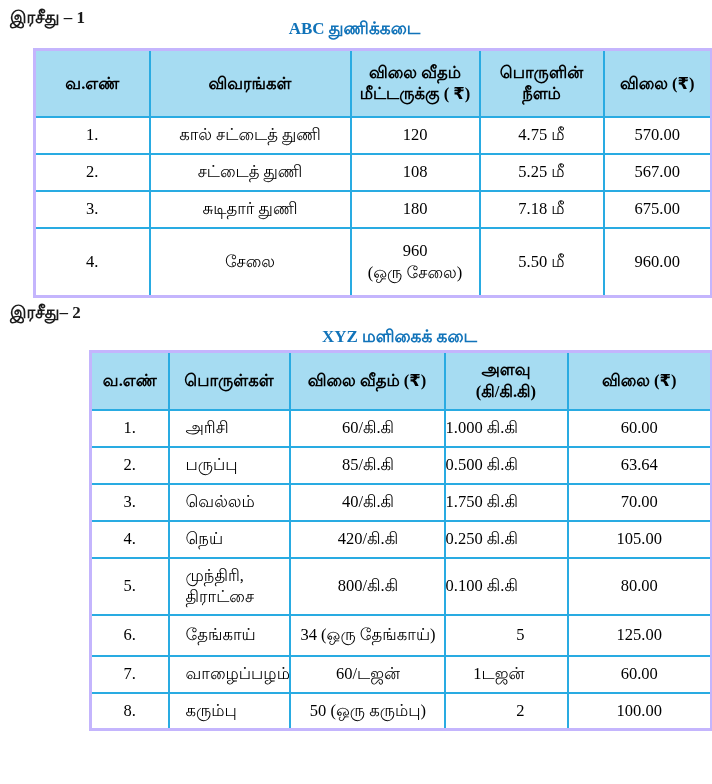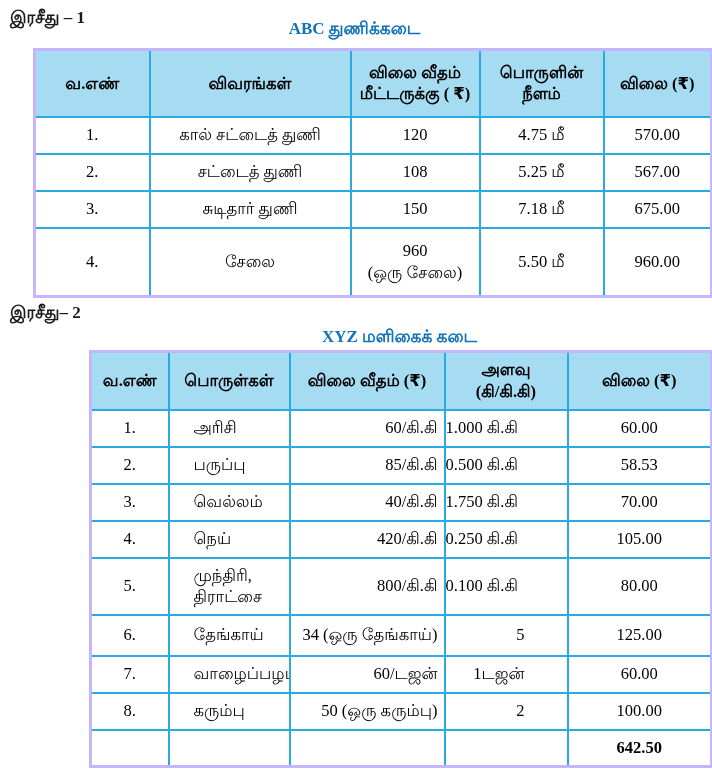--- a/index.html
+++ b/index.html
@@ -57,22 +57,22 @@
   }
   
   #table1 tr.hdr    { height: 67px; }
   #table1 tr.r      { height: 37px; }
   #table1 tr.tall   { height: 69px; }
   #table2 tr.hdr    { height: 58px; }
   #table2 tr.r      { height: 37px; }
   #table2 tr.tall   { height: 57px; }
   #table2 tr.med    { height: 41px; }
   
-  #table2 td.c1 { text-align: left; padding-left: 24px; }
-  #table2 td.c2 { text-align: right; padding-left: 8px; }
+  #table2 td.c1 { text-align: left; padding-left: 16px; }
+  #table2 td.c2 { text-align: center; padding-left: 8px; }
   #table2 td.qty-kg  { text-align: left; padding-left: 0; }
   #table2 td.qty-num { text-align: right; padding-right: 42px; }
   td.total-cell { font-weight: bold; }
 </style>
 </head>
 <body>
 
 <div class="page">
 
   <div id="r1-label" class="section-label">இரசீது – 1</div>
@@ -109,21 +109,21 @@
         <tr class="r">
           <td class="c0">2.</td>
           <td class="c1">சட்டைத் துணி</td>
           <td class="c2">108</td>
           <td class="c3">5.25 மீ</td>
           <td class="c4">567.00</td>
         </tr>
         <tr class="r">
           <td class="c0">3.</td>
           <td class="c1">சுடிதார் துணி</td>
-          <td class="c2">150</td>
+          <td class="c2">180</td>
           <td class="c3">7.18 மீ</td>
           <td class="c4">675.00</td>
         </tr>
         <tr class="tall">
           <td class="c0">4.</td>
           <td class="c1">சேலை</td>
           <td class="c2">960
 (ஒரு சேலை)</td>
           <td class="c3">5.50 மீ</td>
           <td class="c4">960.00</td>
@@ -159,21 +159,21 @@
           <td class="c1">அரிசி</td>
           <td class="c2">60/கி.கி</td>
           <td class="c3 qty-kg">1.000 கி.கி</td>
           <td class="c4">60.00</td>
         </tr>
         <tr class="r">
           <td class="c0">2.</td>
           <td class="c1">பருப்பு</td>
           <td class="c2">85/கி.கி</td>
           <td class="c3 qty-kg">0.500 கி.கி</td>
-          <td class="c4">58.53</td>
+          <td class="c4">63.64</td>
         </tr>
         <tr class="r">
           <td class="c0">3.</td>
           <td class="c1">வெல்லம்</td>
           <td class="c2">40/கி.கி</td>
           <td class="c3 qty-kg">1.750 கி.கி</td>
           <td class="c4">70.00</td>
         </tr>
         <tr class="r">
           <td class="c0">4.</td>
@@ -204,23 +204,16 @@
           <td class="c3 qty-num">1டஜன்</td>
           <td class="c4">60.00</td>
         </tr>
         <tr class="r">
           <td class="c0">8.</td>
           <td class="c1">கரும்பு</td>
           <td class="c2">50 (ஒரு கரும்பு)</td>
           <td class="c3 qty-num">2</td>
           <td class="c4">100.00</td>
         </tr>
-        <tr class="r">
-          <td class="c0"></td>
-          <td class="c1"></td>
-          <td class="c2"></td>
-          <td class="c3"></td>
-          <td class="c4 total-cell">642.50</td>
-        </tr>
       </tbody>
     </table>
 
 </div>
 
 </body></html>

